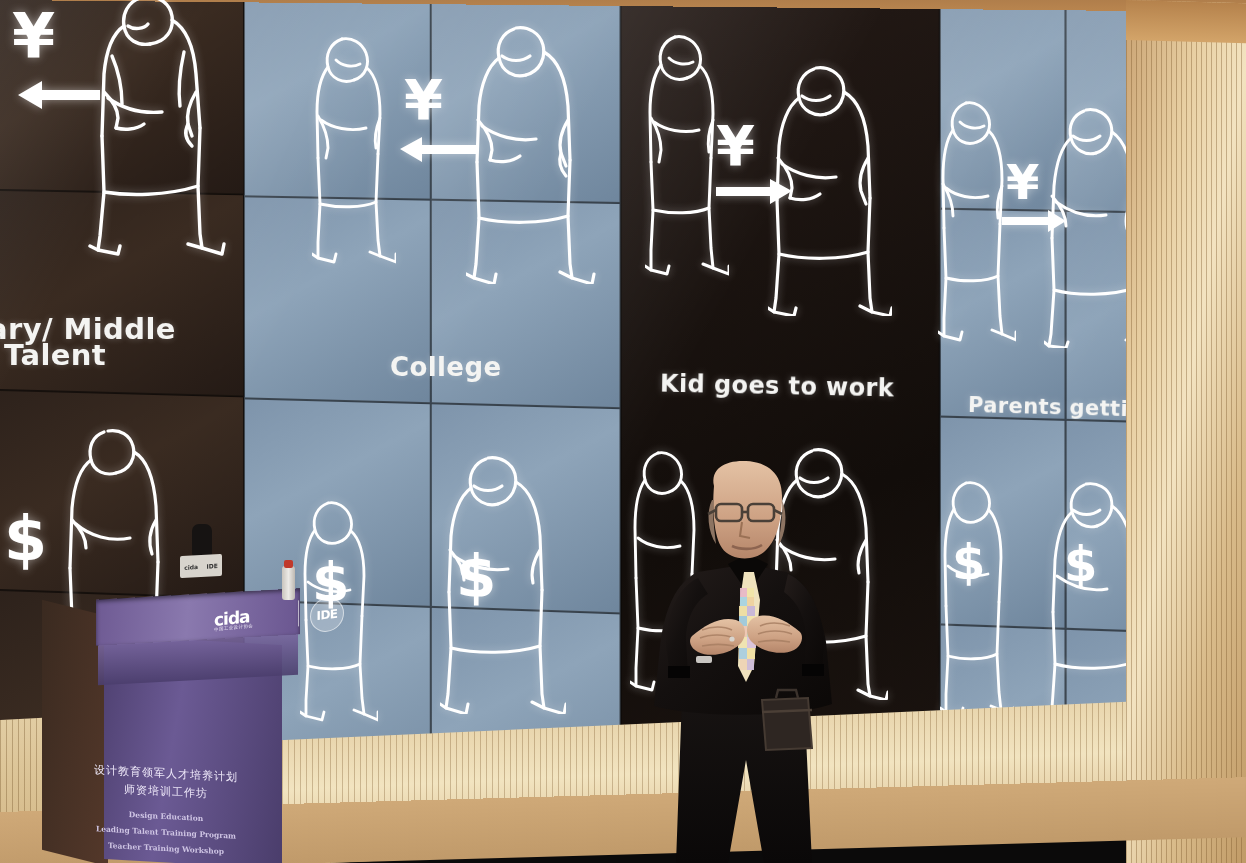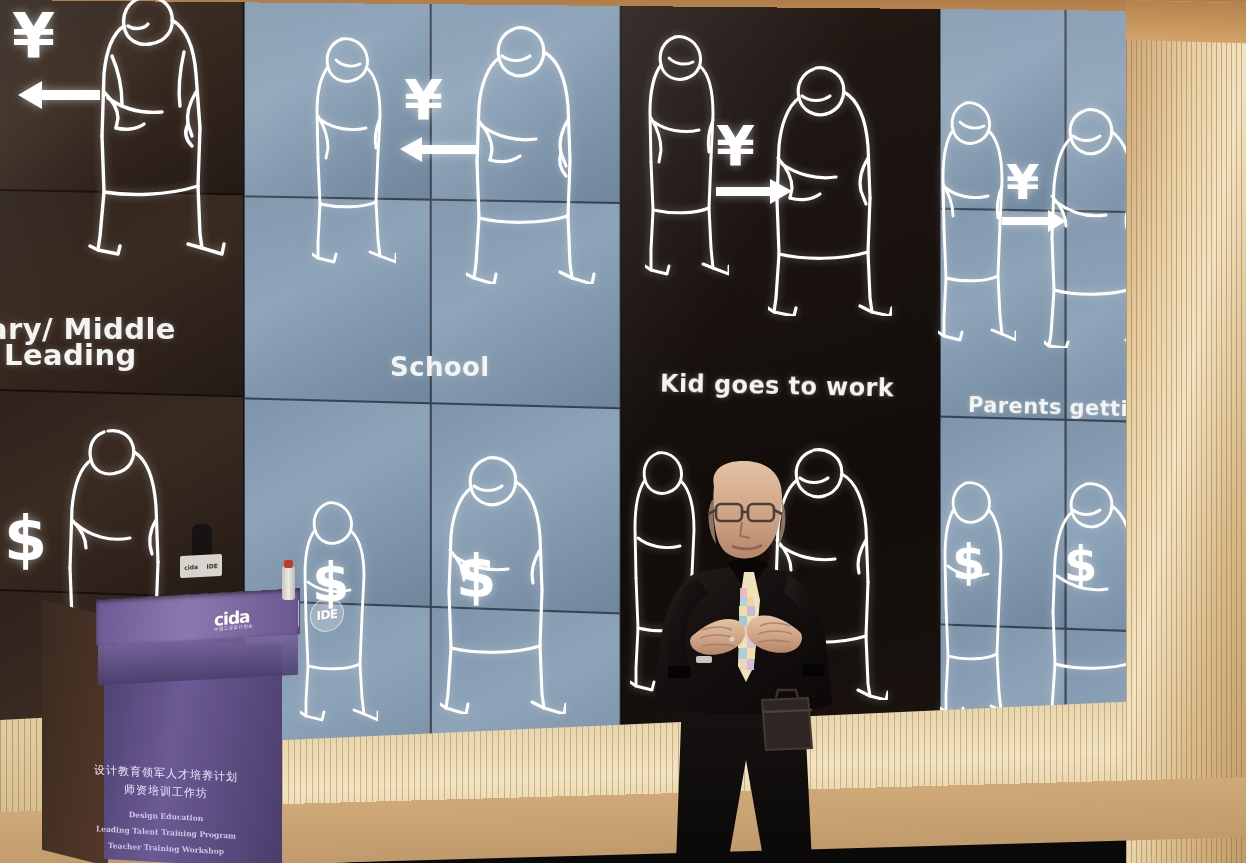--- a/index.html
+++ b/index.html
@@ -245,21 +245,21 @@
         <path d="M28 132 C36 134 48 134 56 128"></path>
         <path d="M100 128 C96 136 98 144 104 150"></path>
         <path d="M2 250 L10 254 L30 258 L32 250"></path>
         <path d="M100 248 L114 252 L134 258 L136 248"></path>
         <path d="M24 60 C30 74 34 92 34 108"></path>
         <path d="M96 56 C92 74 90 94 92 110"></path>
       </g>
     </svg>
   </div>
   <div class="cap" style="left:-12px; top:312px; font-size:29px;">ary/ Middle</div>
-  <div class="cap" style="left:4px; top:338px; font-size:29px;">Leading</div>
+  <div class="cap" style="left:4px; top:338px; font-size:29px;">Talent</div>
 
   <div class="cur" style="left:4px; top:508px; font-size:62px;">$</div>
   <div class="fig" style="left:58px; top:428px;">
     <svg width="128" height="200" viewBox="0 0 128 200">
       <g fill="none" stroke="#fff" stroke-width="3.2" stroke-linecap="round" stroke-linejoin="round">
         <path d="M46 4 C34 8 30 20 33 32 C36 44 48 48 58 45"></path>
         <path d="M58 45 C72 42 78 30 75 18 C72 7 62 1 50 3"></path>
         <path d="M33 32 C22 40 16 58 14 80 L12 140"></path>
         <path d="M76 24 C90 32 96 52 98 78 L100 134"></path>
         <path d="M18 96 C32 108 52 114 72 110"></path>
@@ -313,21 +313,21 @@
         <path d="M12 94 C20 103 26 113 26 124 L24 134"></path>
         <path d="M102 94 C96 104 92 115 95 127 L100 140"></path>
         <path d="M24 134 C34 137 46 136 54 130"></path>
         <path d="M95 127 C92 136 95 144 100 150"></path>
         <path d="M0 248 L8 252 L28 258 L30 248"></path>
         <path d="M94 246 L106 252 L126 258 L128 248"></path>
       </g>
     </svg>
   </div>
 
-  <div class="cap" style="left:390px; top:352px; font-size:26px;">School</div>
+  <div class="cap" style="left:390px; top:352px; font-size:26px;">College</div>
 
   <div class="fig" style="left:300px; top:500px;">
     <svg width="78" height="230" viewBox="0 0 78 230">
       <g fill="none" stroke="#fff" stroke-width="2.8" stroke-linecap="round" stroke-linejoin="round">
         <path d="M28 3 C17 7 12 18 15 30 C18 41 29 46 39 42"></path>
         <path d="M39 42 C50 38 54 27 50 16 C46 7 37 1 28 3"></path>
         <path d="M15 30 C8 39 5 55 5 74 L6 120"></path>
         <path d="M51 31 C60 39 64 55 64 76 L62 116"></path>
         <path d="M6 120 L8 166 L6 200 L6 216"></path>
         <path d="M62 116 L60 164 L62 198 L64 214"></path>

